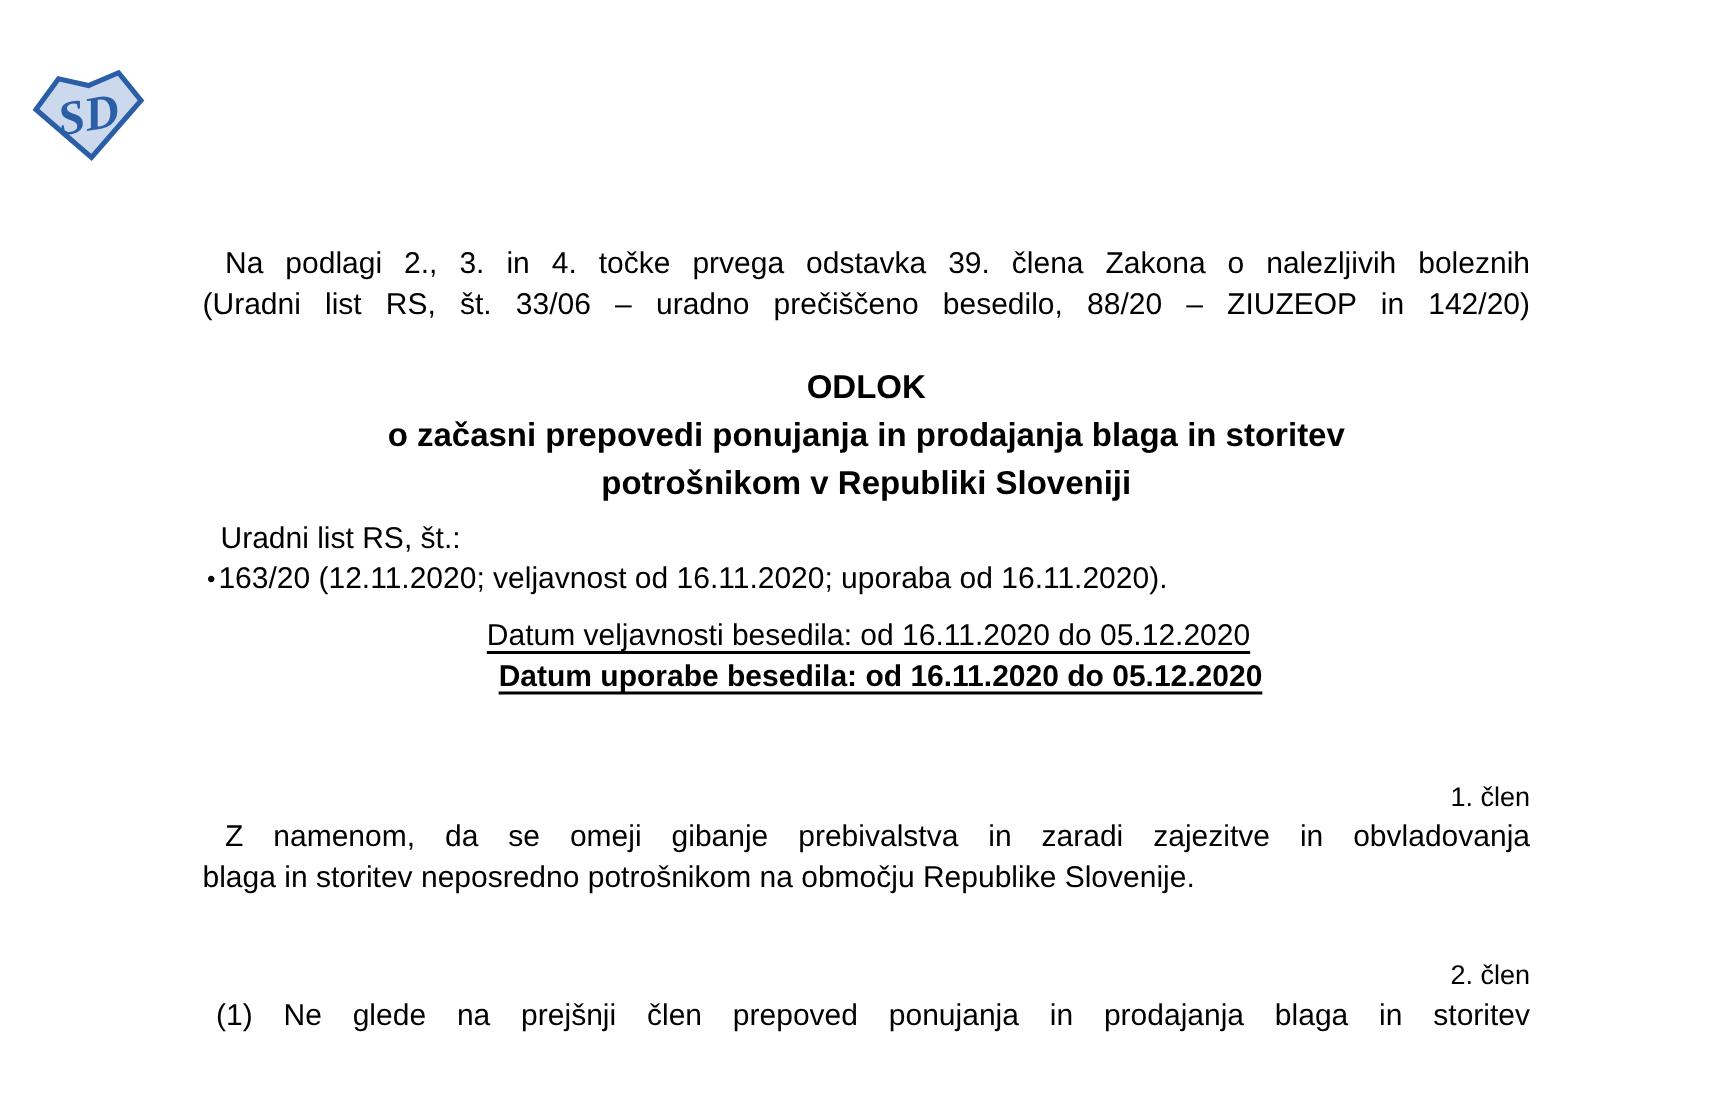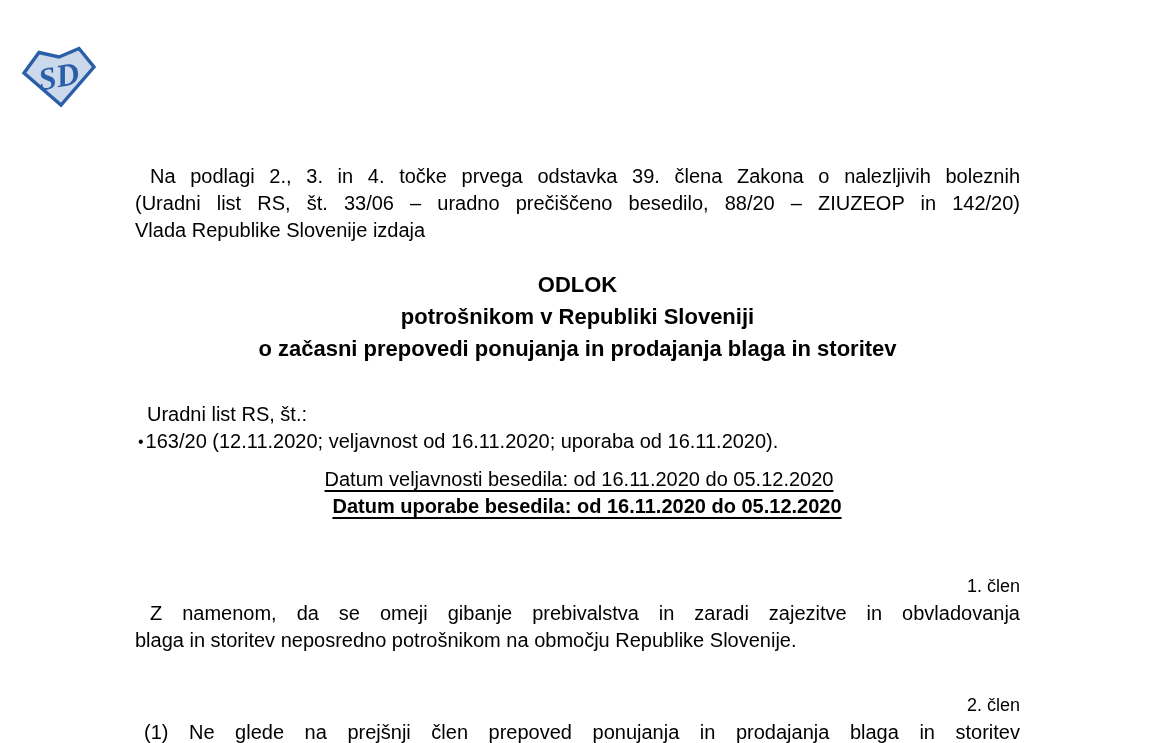--- a/index.html
+++ b/index.html
@@ -43,21 +43,21 @@
   .intro { margin-top: 163px; }
 
   .doc-title {
     margin-top: 25px;
     font-size: 22px;
     line-height: 32px;
     font-weight: bold;
     text-align: center;
   }
 
-  .gazette-label { margin-top: 36px; padding-left: 12px; }
+  .gazette-label { margin-top: 8px; padding-left: 12px; }
   .gazette-item { padding-left: 3px; }
   .gazette-item .bullet { font-size: 16px; vertical-align: 1px; margin-right: 2px; }
 
   .dates { margin-top: 11px; padding-left: 3px; }
   .ul {
     text-decoration: underline;
     text-decoration-thickness: 2px;
     text-underline-offset: 4px;
     text-align: center;
   }
@@ -80,27 +80,26 @@
   <svg class="logo" viewBox="0 0 76 62" aria-hidden="true">
     <path d="M 3 27 L 18 6.5 L 38 11 L 58 2.5 L 73 21 L 40 59 Z" fill="var(--logo-fill)" stroke="var(--logo-outline)" stroke-width="3.4" stroke-linejoin="miter"></path>
     <text x="38" y="41" text-anchor="middle" font-family="Liberation Serif, DejaVu Serif, serif" font-size="32" font-weight="bold" font-style="italic" fill="var(--logo-outline)" transform="rotate(-10 38 31)">SD</text>
   </svg>
 
   <div class="content">
 
     <div class="intro">
       <div class="line jfull ind">Na podlagi 2., 3. in 4. točke prvega odstavka 39. člena Zakona o nalezljivih boleznih</div>
       <div class="line jfull">(Uradni list RS, št. 33/06 – uradno prečiščeno besedilo, 88/20 – ZIUZEOP in 142/20)</div>
-      <div class="line">Vlada Republike Slovenije izdaja</div>
     </div>
 
     <div class="doc-title">
       <div class="line">ODLOK</div>
+      <div class="line">o začasni prepovedi ponujanja in prodajanja blaga in storitev</div>
       <div class="line">potrošnikom v Republiki Sloveniji</div>
-      <div class="line">o začasni prepovedi ponujanja in prodajanja blaga in storitev</div>
     </div>
 
     <div class="gazette-label line">Uradni list RS, št.:</div>
     <div class="gazette-item line">
       <span class="bullet">•</span><span>163/20 (12.11.2020; veljavnost od 16.11.2020; uporaba od 16.11.2020).</span>
     </div>
 
     <div class="dates">
       <div class="line ul">Datum veljavnosti besedila: od 16.11.2020 do 05.12.2020</div>
       <div class="line ul bold">Datum uporabe besedila: od 16.11.2020 do 05.12.2020</div>

